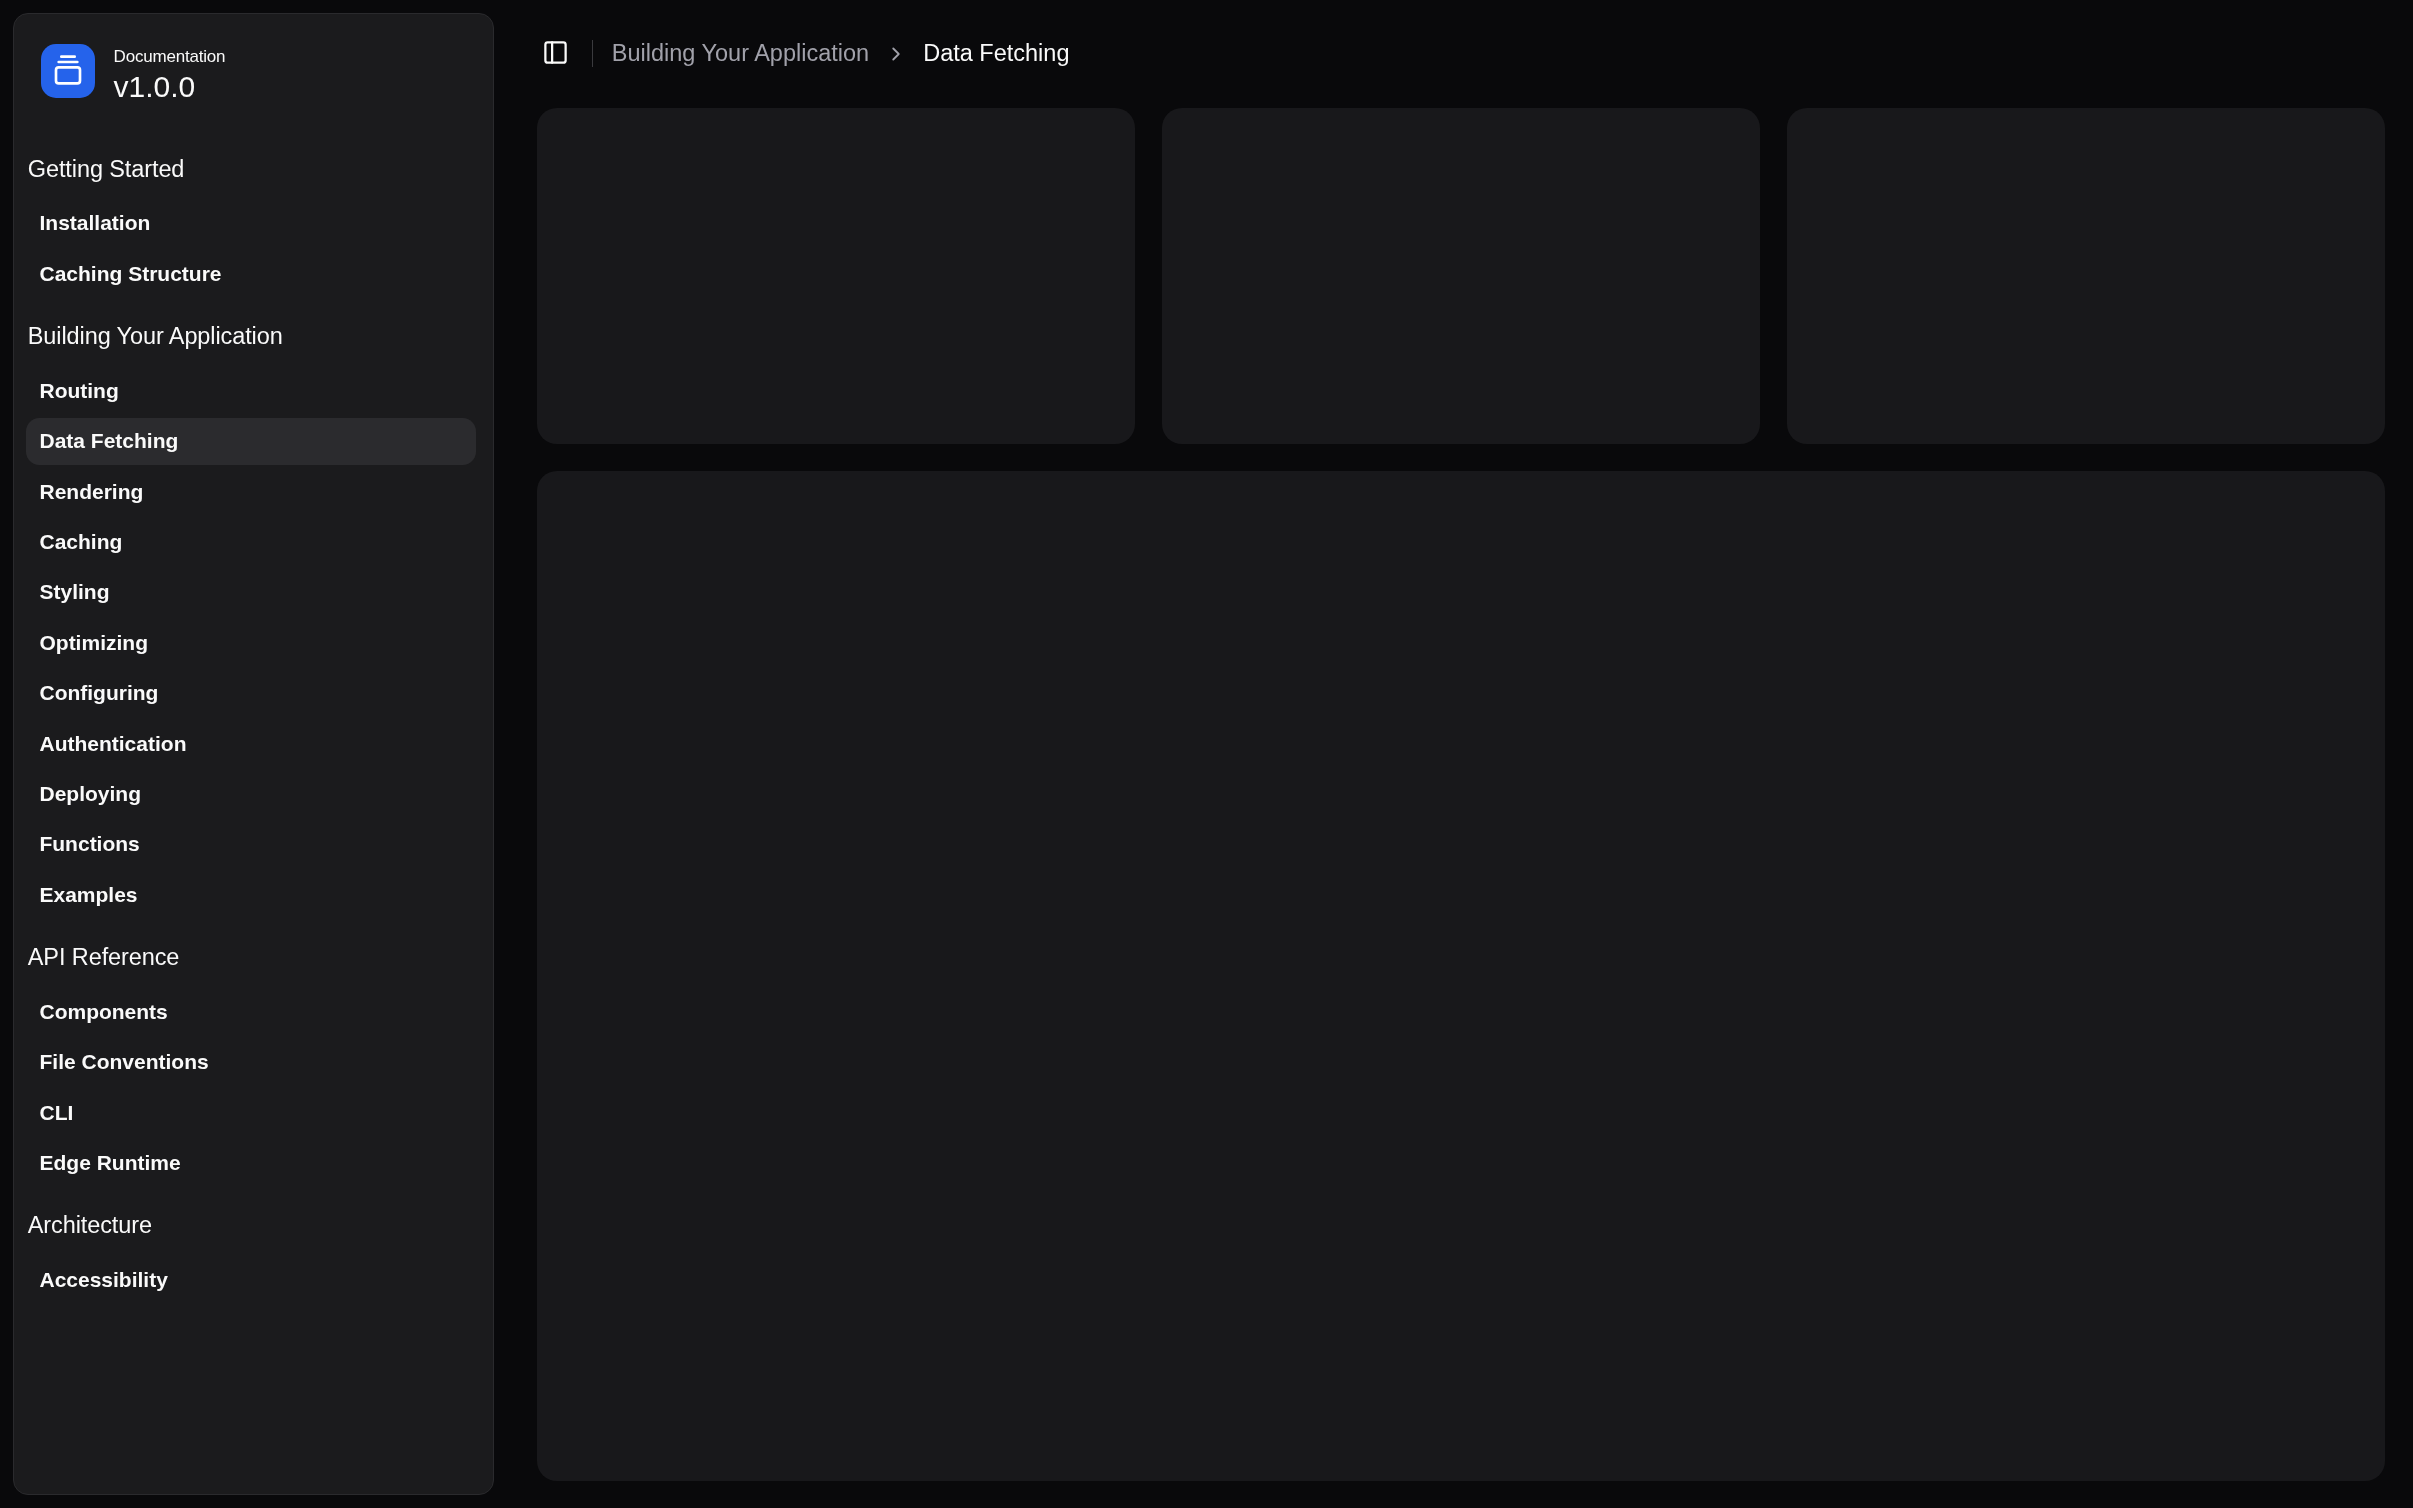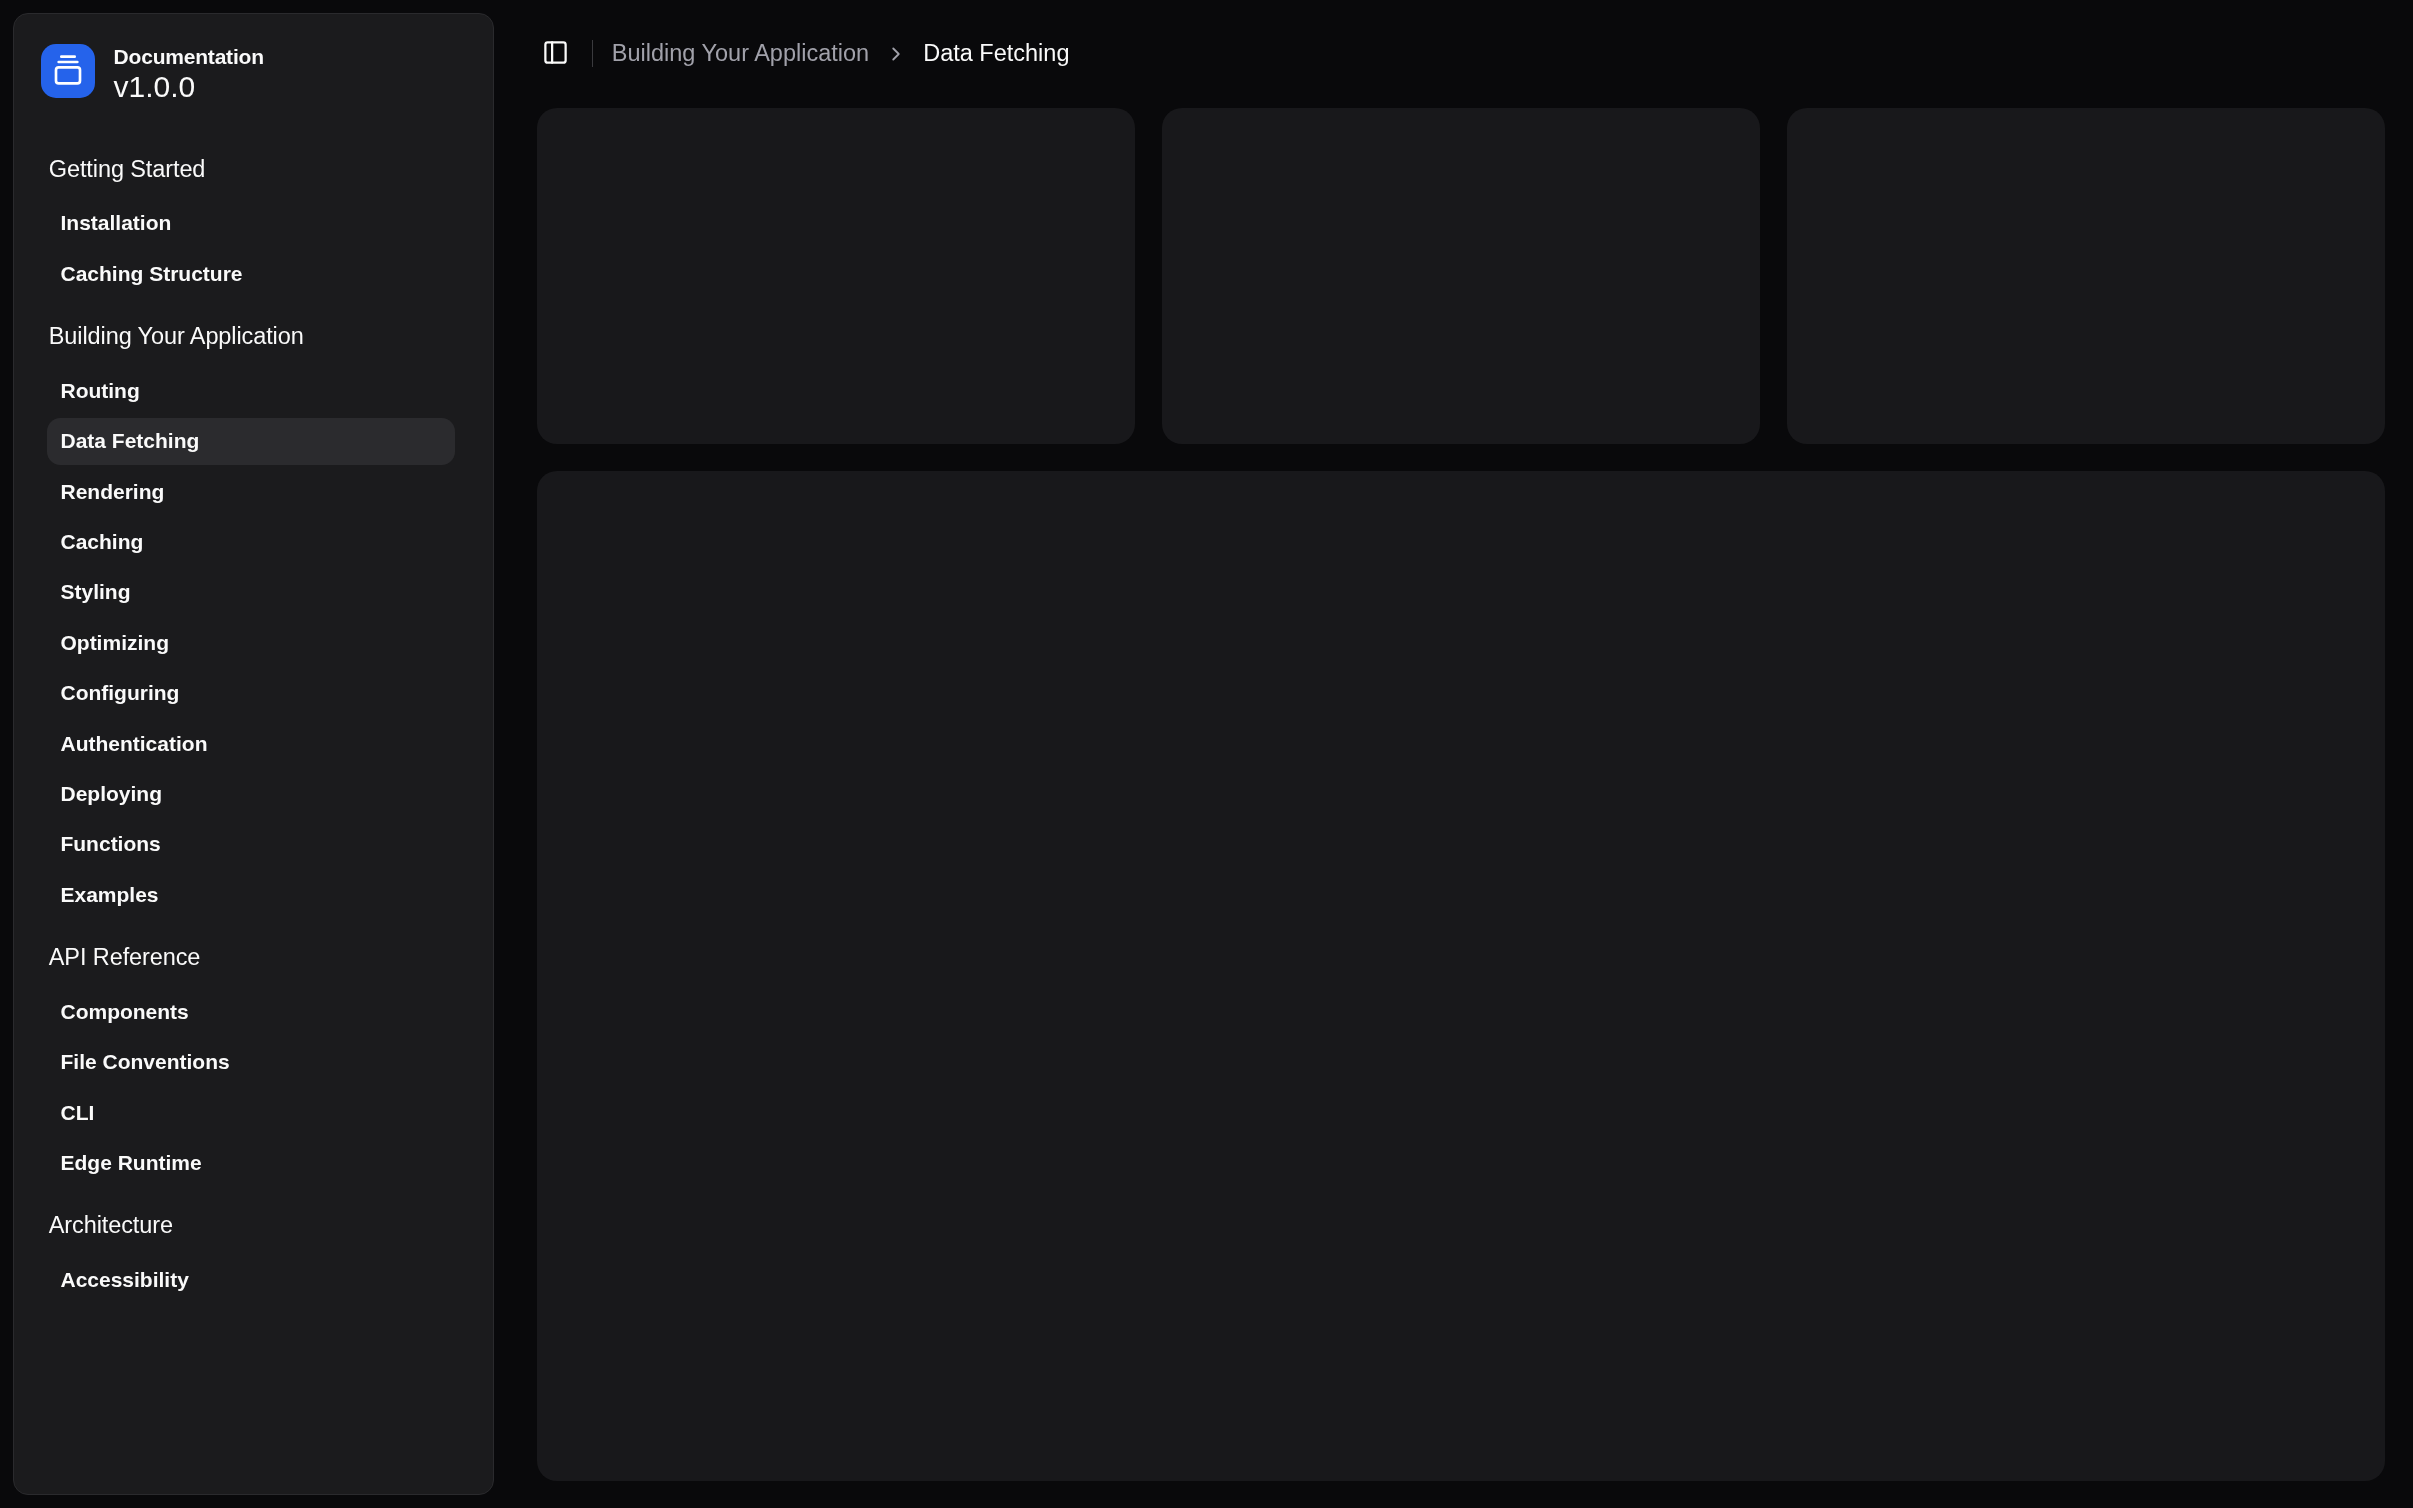--- a/index.html
+++ b/index.html
@@ -35,23 +35,23 @@
     padding: 13.4px;
     display: flex; align-items: center; gap: 18.4px;
     border-radius: 13.4px;
   }
   .logo-badge {
     width: 54px; height: 54px; flex: none;
     border-radius: 15px;
     background: var(--accent);
     display: flex; align-items: center; justify-content: center;
   }
-  .app-title { font-size: 21px; font-weight: 700; line-height: 31px; letter-spacing: -0.2px; }
+  .app-title { font-size: 17px; font-weight: 400; line-height: 31px; letter-spacing: -0.2px; }
   .app-version { font-size: 30px; font-weight: 400; line-height: 29px; }
-  .sb-nav { padding: 28px 21px 0; }
+  .sb-nav { padding: 28px 0 0; }
   .sb-group { margin-bottom: 12.6px; }
   .sb-group-label {
     height: 54px;
     display: flex; align-items: center;
     padding-left: 13.4px;
     font-size: 23.5px; font-weight: 500; letter-spacing: -0.1px;
     border-radius: 13.4px;
     cursor: pointer;
   }
   .sb-item {

